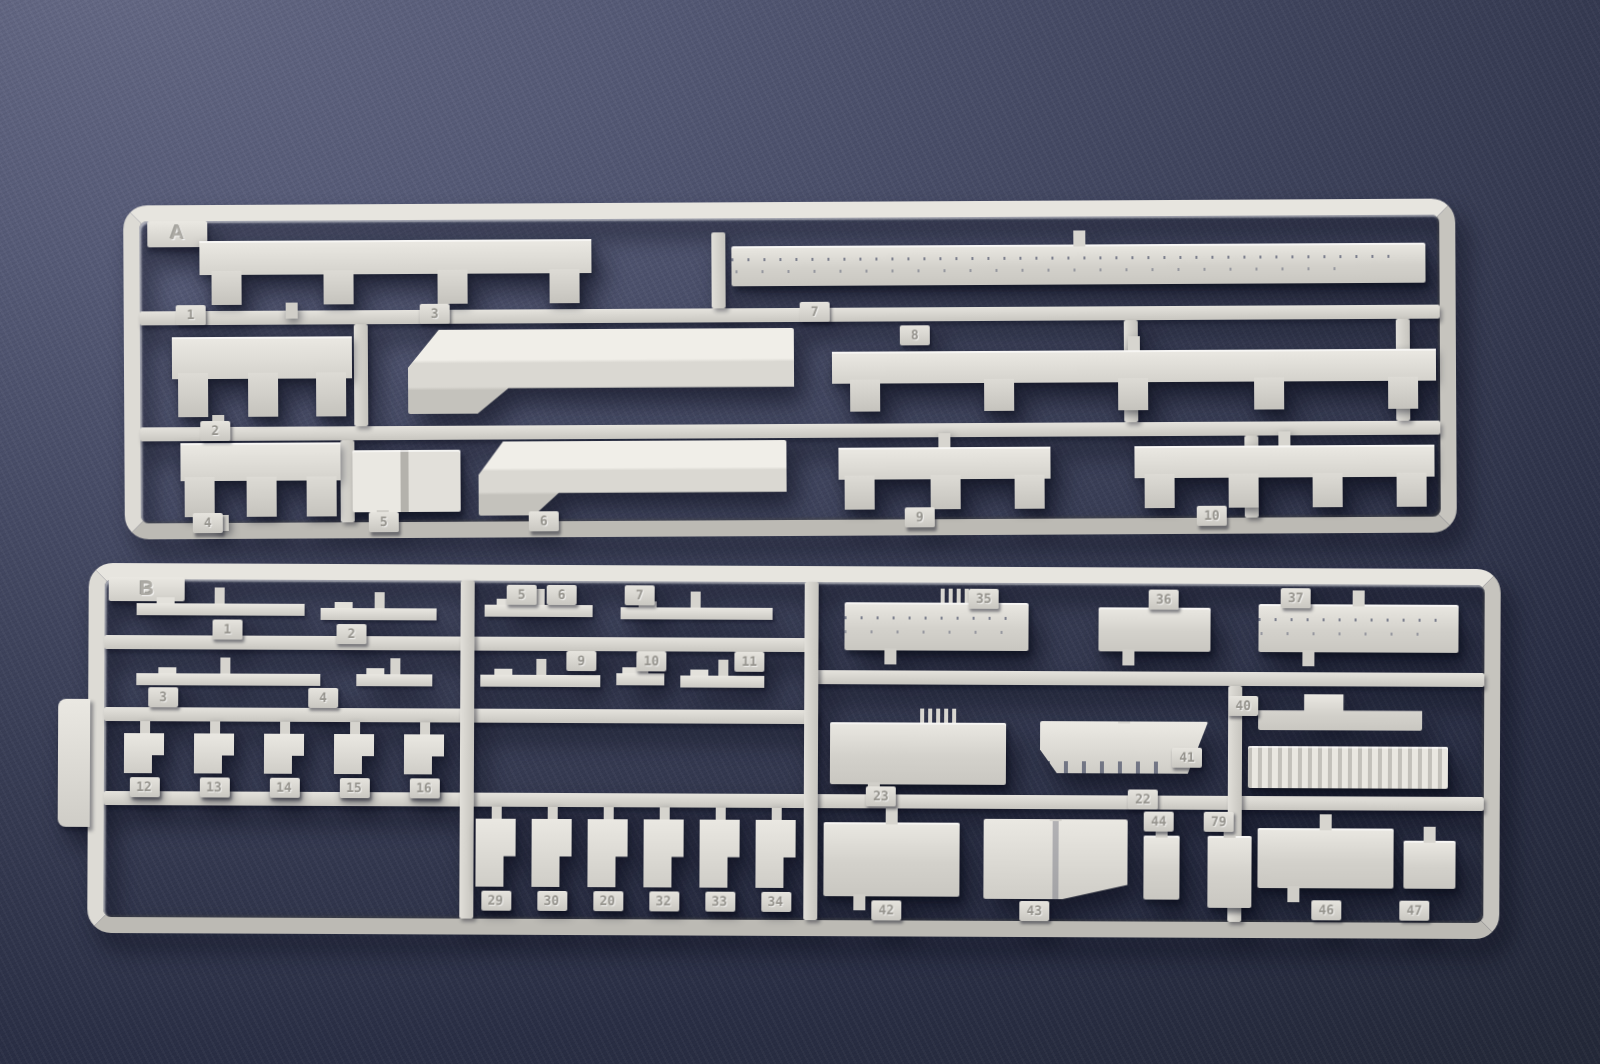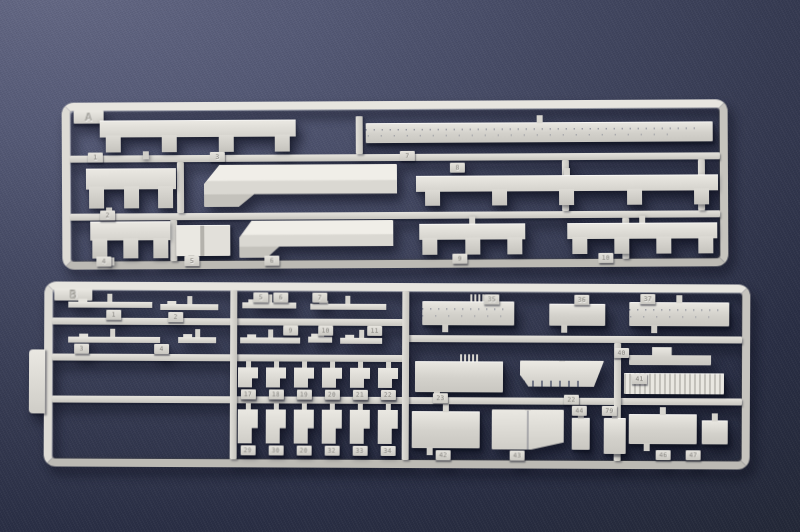--- a/index.html
+++ b/index.html
@@ -197,50 +197,45 @@
     <b class="tag" style="left:124px;top:30px">2</b>
     <b class="tag" style="left:30px;top:62px">3</b>
     <b class="tag" style="left:110px;top:62px">4</b>
     <b class="tag" style="left:209px;top:10px">5</b>
     <b class="tag" style="left:229px;top:10px">6</b>
     <b class="tag" style="left:268px;top:10px">7</b>
     <b class="tag" style="left:239px;top:43px">9</b>
     <b class="tag" style="left:274px;top:43px">10</b>
     <b class="tag" style="left:323px;top:43px">11</b>
 
-    <div class="blkrow r3" style="left:194px;top:79px;width:160px">
-        <div class="blk">
-        <i class="stub"></i>
-          <i class="body"></i>
-        <b class="tag">17</b>
-      </div>
-        <div class="blk">
-        <i class="stub"></i>
-          <i class="body"></i>
-        <b class="tag">18</b>
-      </div>
-        <div class="blk">
-        <i class="stub"></i>
-          <i class="body"></i>
-        <b class="tag">19</b>
-      </div>
-        <div class="blk">
-        <i class="stub"></i>
-          <i class="body"></i>
-        <b class="tag">20</b>
-      </div>
-        <div class="blk">
-        <i class="stub"></i>
-          <i class="body"></i>
-        <b class="tag">21</b>
-      </div>
-        <div class="blk">
-        <i class="stub"></i>
-          <i class="body"></i>
-        <b class="tag">22</b>
+    <div class="blkrow r3" style="left:18px;top:79px;width:160px">
+        <div class="blk">
+        <i class="stub"></i>
+          <i class="body"></i>
+        <b class="tag">12</b>
+      </div>
+        <div class="blk">
+        <i class="stub"></i>
+          <i class="body"></i>
+        <b class="tag">13</b>
+      </div>
+        <div class="blk">
+        <i class="stub"></i>
+          <i class="body"></i>
+        <b class="tag">14</b>
+      </div>
+        <div class="blk">
+        <i class="stub"></i>
+          <i class="body"></i>
+        <b class="tag">15</b>
+      </div>
+        <div class="blk">
+        <i class="stub"></i>
+          <i class="body"></i>
+        <b class="tag">16</b>
       </div>
       </div>
     <div class="blkrow r4" style="left:194px;top:121px;width:160px">
         <div class="blk">
         <i class="stub"></i>
           <i class="body"></i>
         <b class="tag">29</b>
       </div>
         <div class="blk">
         <i class="stub"></i>
@@ -284,21 +279,21 @@
     <div class="part gt" style="left:560px;top:134px;width:22px;height:36px"></div>
     <div class="part gt gb" style="left:585px;top:130px;width:68px;height:30px"></div>
     <div class="part gt" style="left:658px;top:136px;width:26px;height:24px"></div>
 
     <b class="tag" style="left:440px;top:11px">35</b>
     <b class="tag" style="left:530px;top:11px">36</b>
     <b class="tag" style="left:596px;top:10px">37</b>
     <b class="tag" style="left:389px;top:110px">23</b>
     <b class="tag" style="left:520px;top:111px">22</b>
     <b class="tag" style="left:570px;top:64px">40</b>
-    <b class="tag" style="left:588px;top:90px">41</b>
+    <b class="tag" style="left:542px;top:90px">41</b>
     <b class="tag" style="left:392px;top:167px">42</b>
     <b class="tag" style="left:466px;top:167px">43</b>
     <b class="tag" style="left:528px;top:122px">44</b>
     <b class="tag" style="left:558px;top:122px">79</b>
     <b class="tag" style="left:612px;top:166px">46</b>
-    <b class="tag" style="left:642px;top:166px">47</b>
+    <b class="tag" style="left:656px;top:166px">47</b>
   </div>
 </div>
 
 </body></html>

